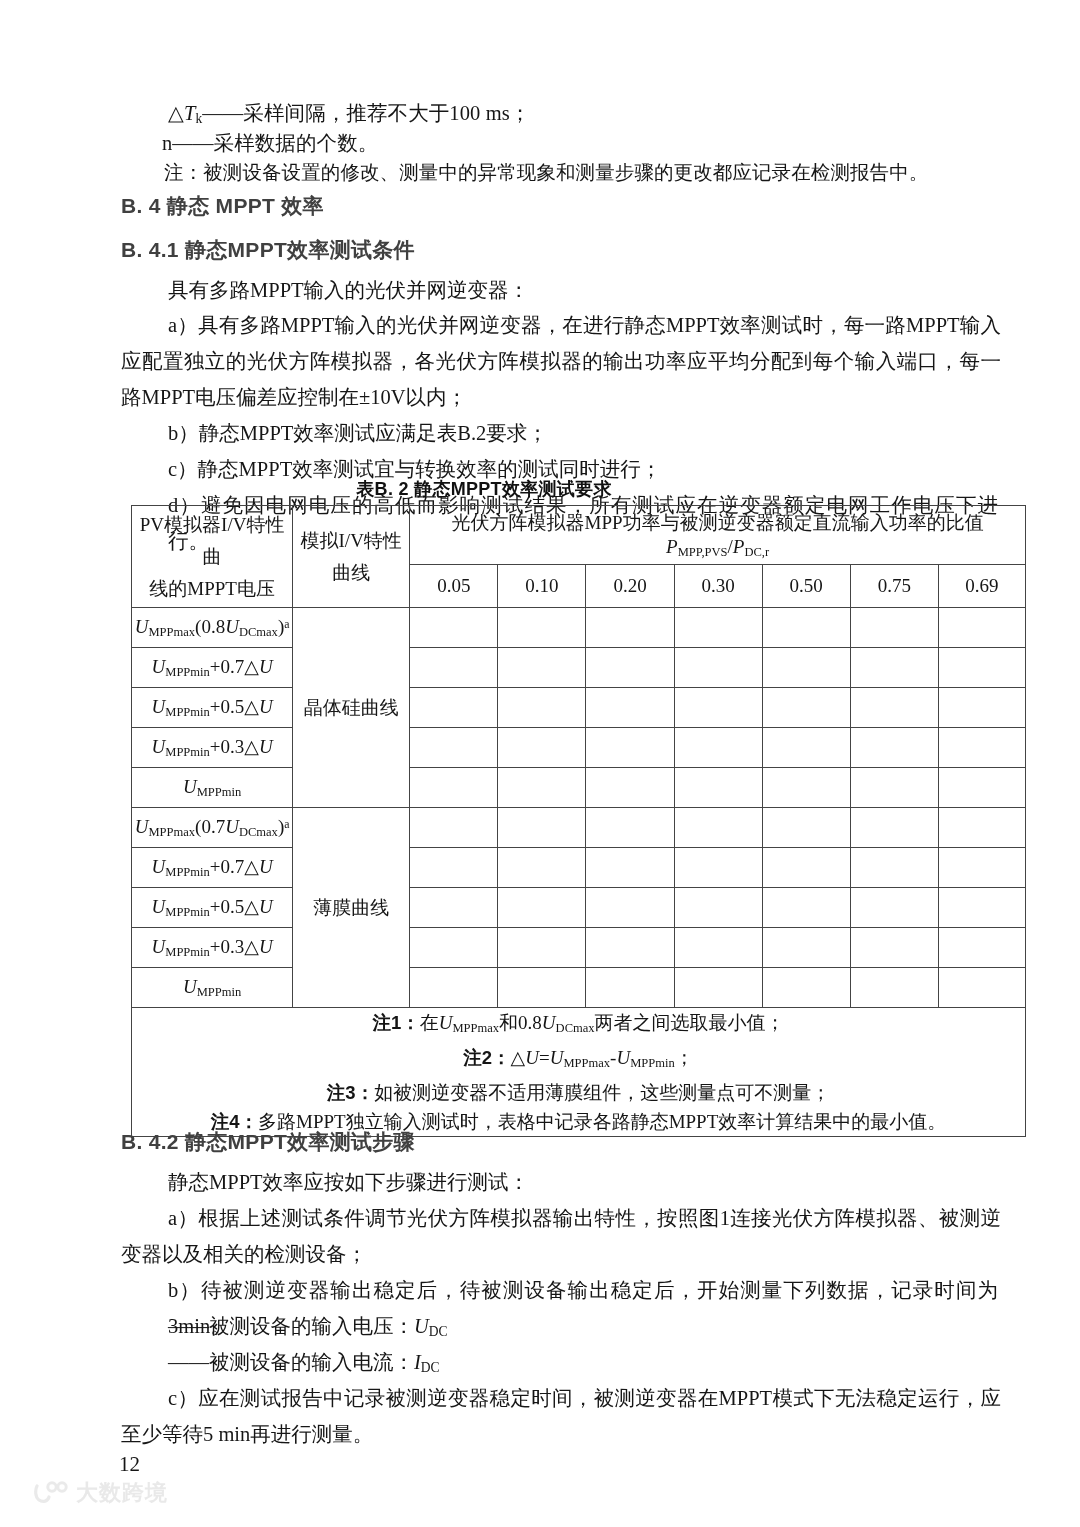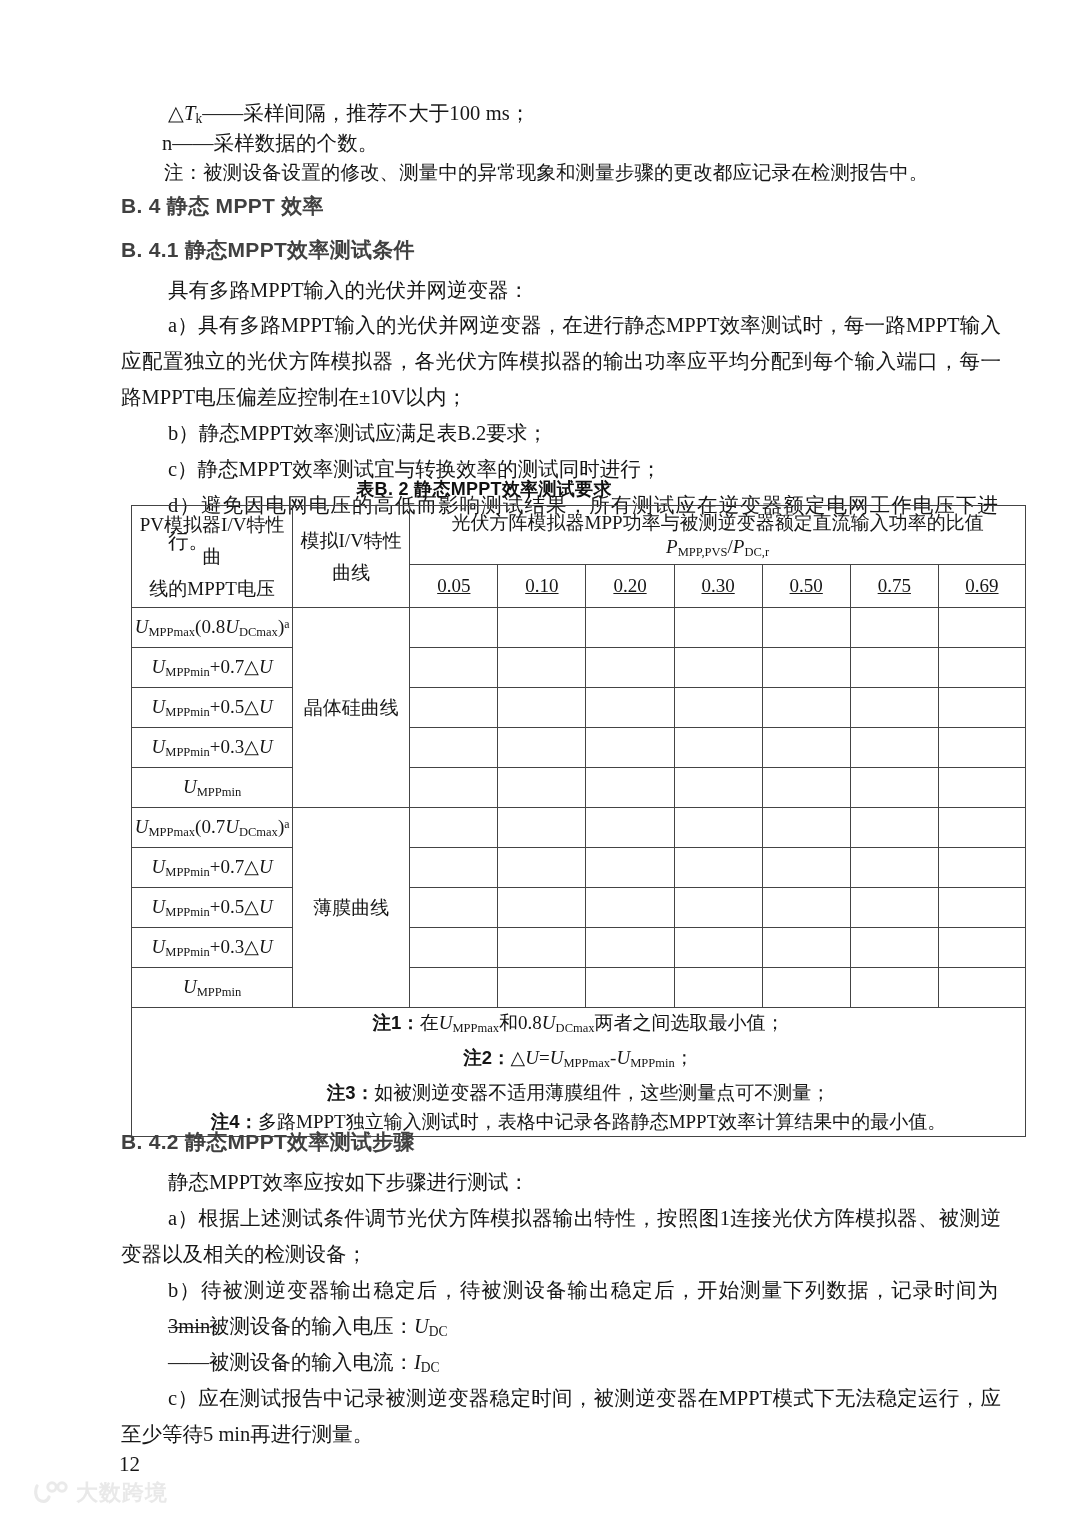--- a/index.html
+++ b/index.html
@@ -89,21 +89,21 @@
     font-weight: normal;
     font-family: "Liberation Serif", serif;
     font-size: 19px;
     color: #161616;
     text-align: center;
     vertical-align: middle;
   }
   .h-col1 { height: 100px; font-size: 19px; line-height: 32px; }
   .h-col2 { height: 100px; font-size: 19px; line-height: 32px; }
   .h-span  { height: 58px; font-size: 19px; }
-  .h-ratio { height: 42px; font-size: 19.5px; text-decoration: underline; }
+  .h-ratio { height: 42px; font-size: 19.5px; }
   td.vrow  { height: 39px; font-size: 19px; }
   td.curve { font-size: 20px; }
   td.notes {
     text-align: left;
     padding: 9px 10px 11px 12px;
     height: auto;
   }
   .note-line {
     font-size: 19px;
     line-height: 29px;

